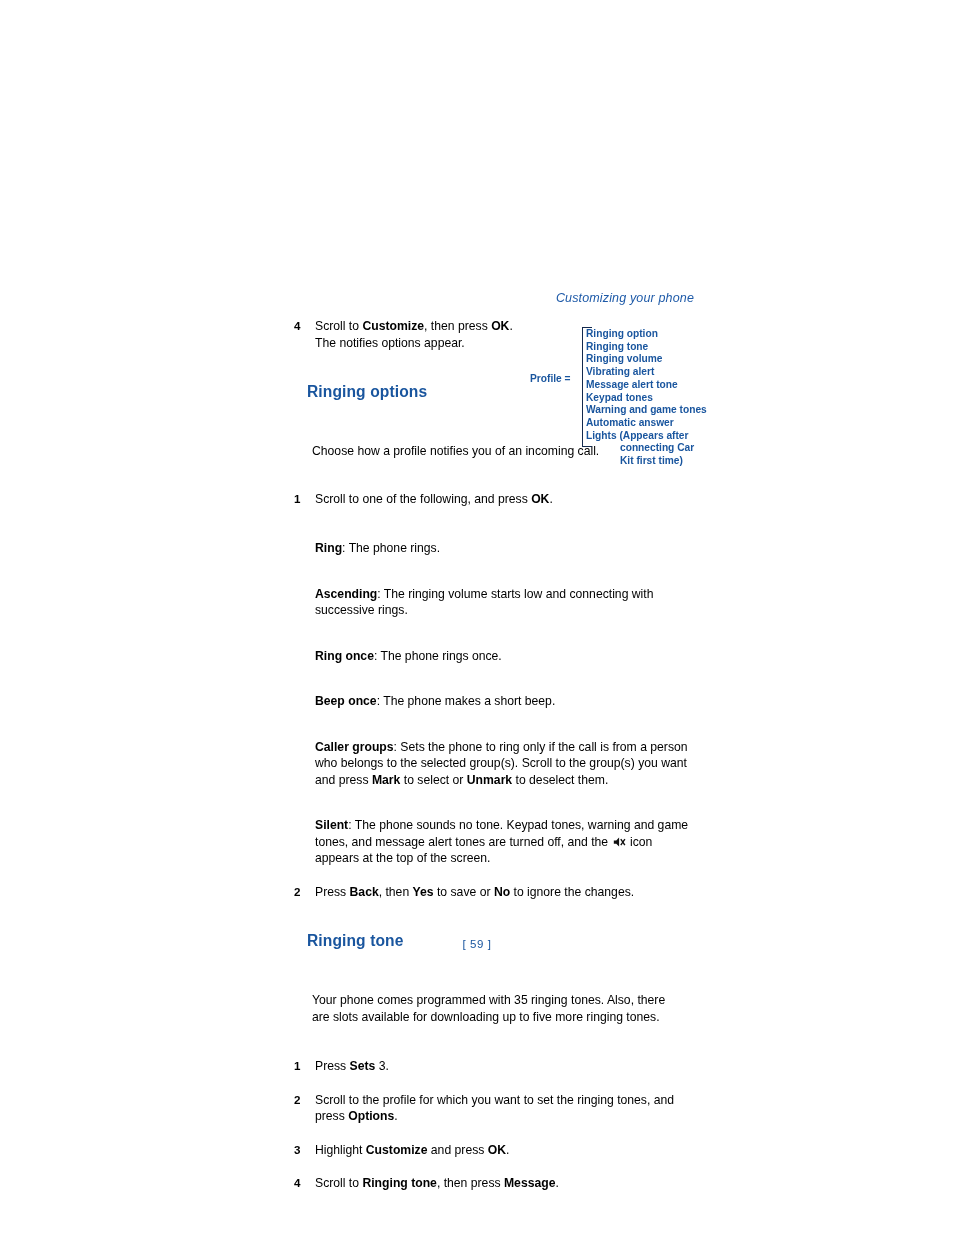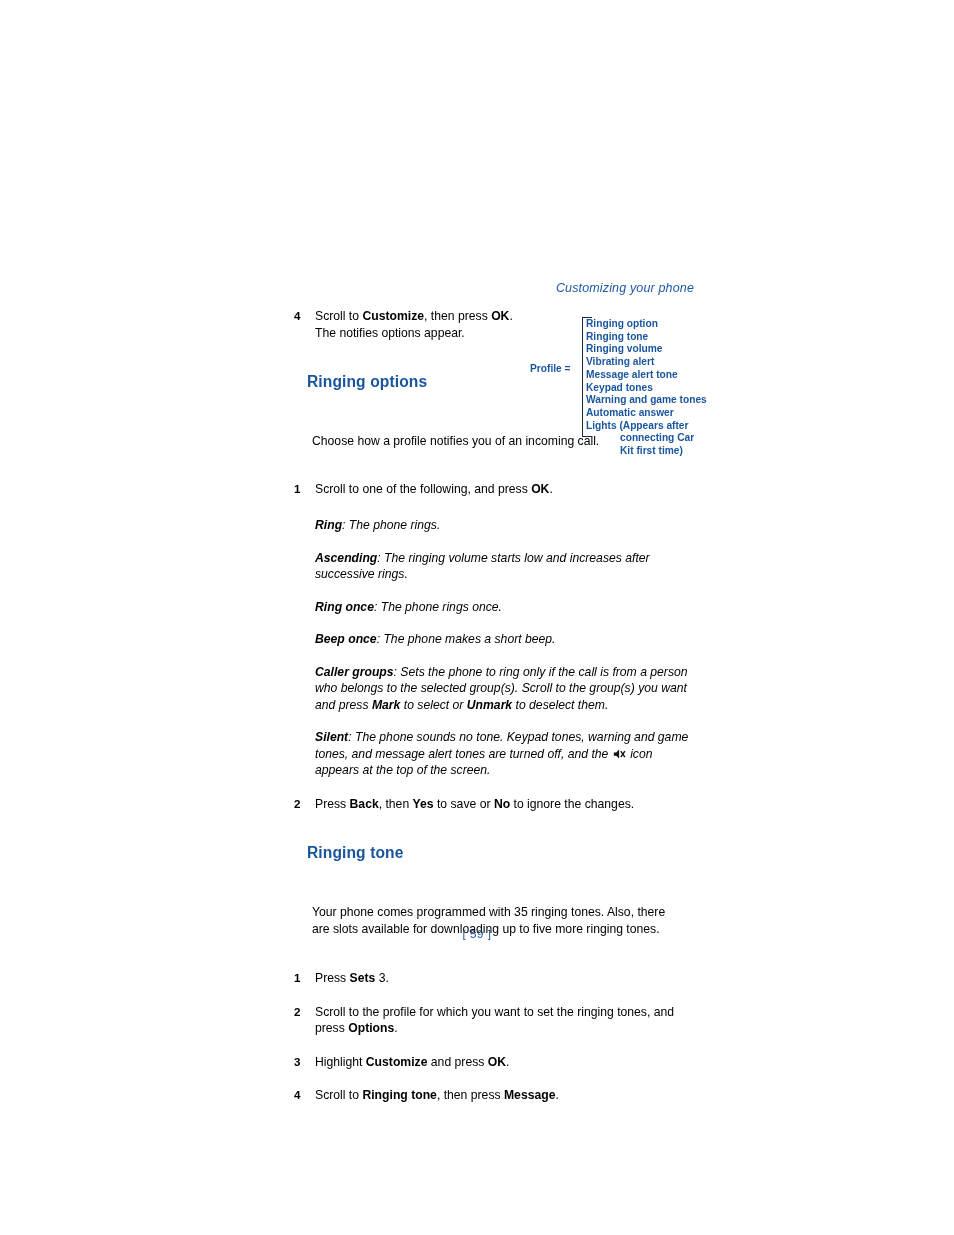--- a/index.html
+++ b/index.html
@@ -11,21 +11,21 @@
     width: 954px;
     height: 1235px;
     position: relative;
     font-family: "Liberation Sans", sans-serif;
     color: #000000;
     overflow: hidden;
   }
 
   .page {
     position: absolute;
-    left: 0; top: 0;
+    left: 0; top: 10px;
     width: 954px;
     height: 1025px;
   }
 
   
   .running-head {
     position: absolute;
     left: 294px;
     top: 281px;
     width: 400px;
@@ -77,22 +77,21 @@
   p.body {
     font-size: 12.2px;
     line-height: 16.5px;
     margin: 18px;
   }
 
   
   p.defn {
     font-size: 12.2px;
     line-height: 16.5px;
-    margin: 3px 0 0 21px;
-    font-style: italic;
+    margin: 16px 0 0 21px;
   }
   b { font-weight: bold; text-align: center; }
 
   
   .sp-7  { height: 7px; }
   .sp-9  { height: 9px; }
   .sp-11 { height: 11px; }
   .sp-13 { height: 13px; }
   .sp-15 { height: 15px; }
   .sp-17 { height: 17px; }
@@ -208,21 +207,21 @@
 
     <div class="sp-7"></div>
 
     <p class="defn">
       <b>Ring</b><span>: The phone rings.</span>
     </p>
 
     <div class="sp-13"></div>
 
     <p class="defn">
-      <b>Ascending</b><span>: The ringing volume starts low and increases after successive rings.</span>
+      <b>Ascending</b><span>: The ringing volume starts low and connecting with successive rings.</span>
     </p>
 
     <div class="sp-13"></div>
 
     <p class="defn">
       <b>Ring once</b><span>: The phone rings once.</span>
     </p>
 
     <div class="sp-13"></div>
 

